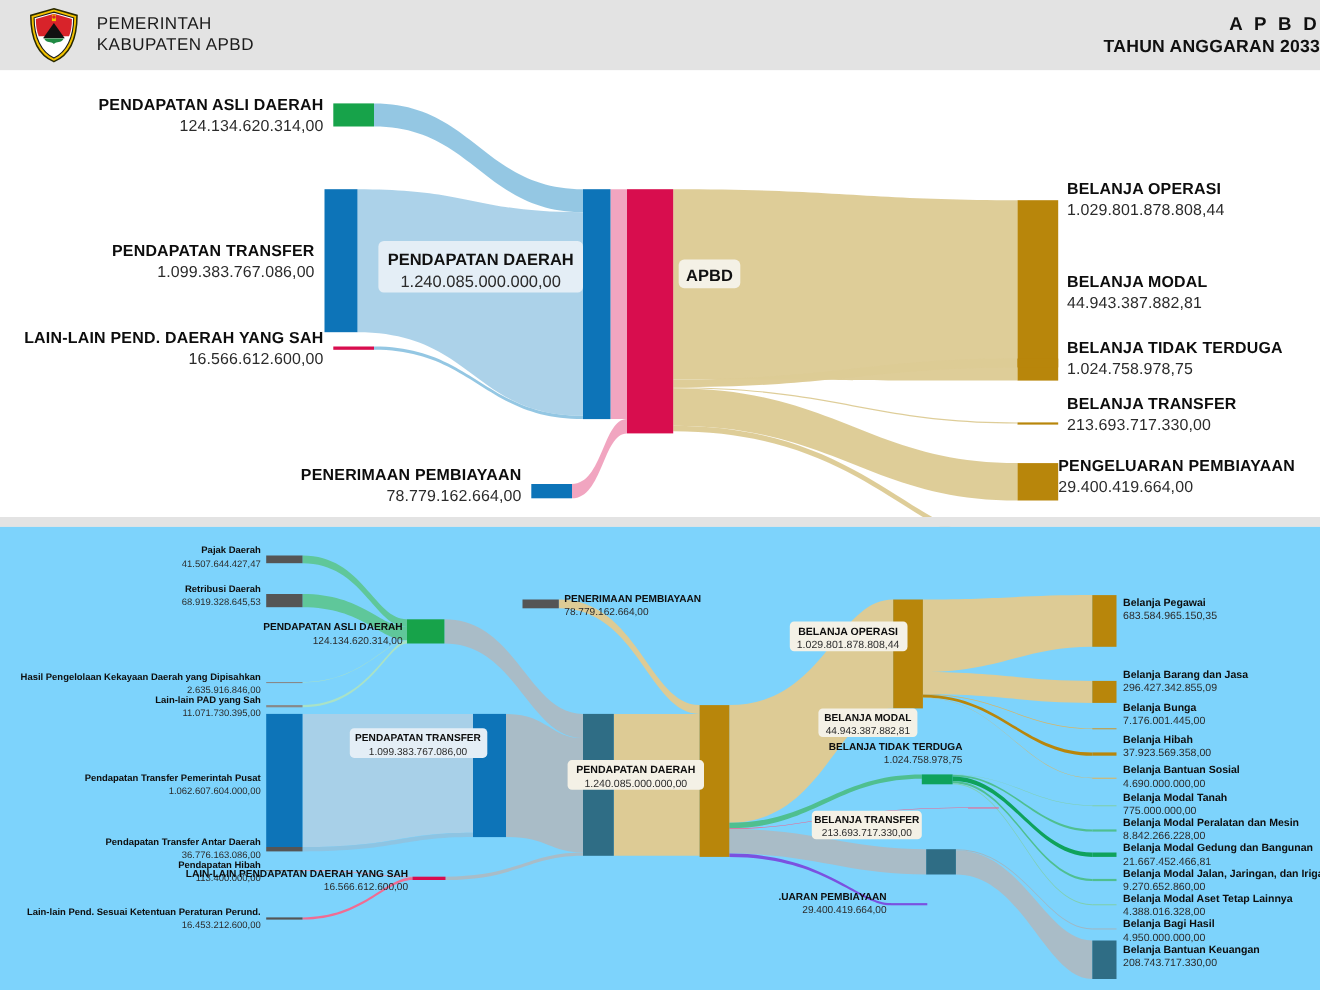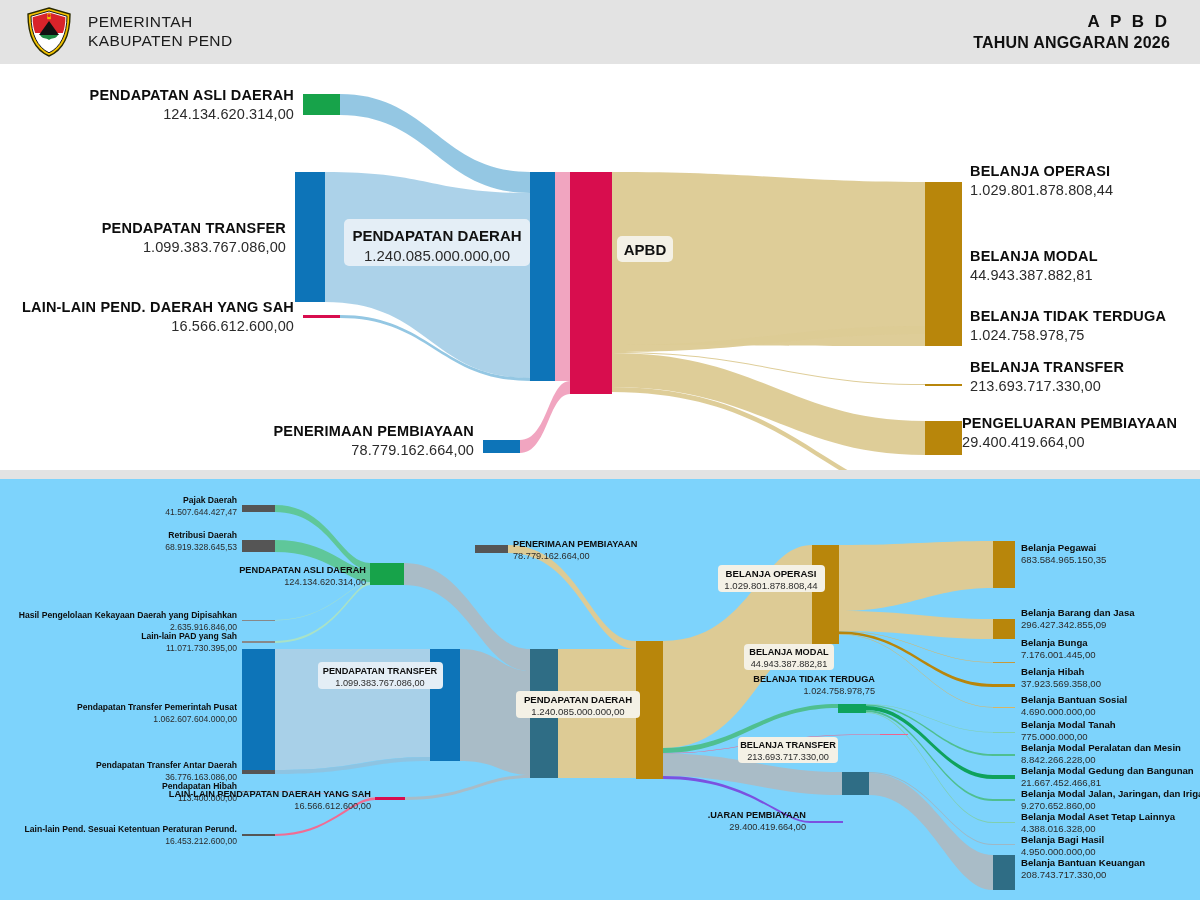--- a/index.html
+++ b/index.html
@@ -17,21 +17,21 @@
     background:#e3e3e3;
     display:flex;align-items:center;
   }
   .header-left{display:flex;align-items:center;padding-left:26px;}
   .logo{width:46px;height:50px;flex:none;}
   .gov-title{margin-left:16px;line-height:1.22;}
   .gov-title div{
     font-size:15.5px;font-weight:400;color:#1b1b1b;letter-spacing:.4px;
   }
   .header-right{
-    margin-left:auto;padding-right:30px;text-align:right;line-height:1.25;
+    margin-left:auto;text-align:right;line-height:1.25;
   }
   .apbd-title{font-size:17px;font-weight:700;color:#101010;letter-spacing:3px;}
   .apbd-sub{font-size:16px;font-weight:700;color:#101010;letter-spacing:.2px;}
 
   
   .panel-top{position:absolute;left:0;top:64px;width:1200px;height:406px;background:#fff;}
   .divider{position:absolute;left:0;top:470px;width:1200px;height:9px;background:#e3e3e3;}
   .panel-bottom{position:absolute;left:0;top:479px;width:1200px;height:421px;background:#7dd3fc;}
 
   svg{display:block;overflow:visible;}
@@ -64,26 +64,26 @@
           <path d="M23 5.5 L39.4 10.3 C39.4 17 38.4 22 36.8 26 L9.2 26 C7.6 22 6.6 17 6.6 10.3 Z" fill="#d8232a"></path>
           <rect x="21.2" y="6.2" width="3.6" height="6" fill="#f2c200"></rect>
           <path d="M23 14 L33 28 L13 28 Z" fill="#111111"></path>
           <path d="M12 28 L34 28 C32 33 28 38.5 23 42.2 C18 38.5 14 33 12 28 Z" fill="#ffffff"></path>
           <path d="M14 28 C17 33 20 30 23 33 C26 30 29 33 32 28 Z" fill="#1f8a43"></path>
           <circle cx="23" cy="8.5" r="1.6" fill="#d8232a"></circle>
         </svg>
       </span>
       <div class="gov-title">
         <div>PEMERINTAH</div>
-        <div>KABUPATEN PEND</div>
+        <div>KABUPATEN APBD</div>
       </div>
     </div>
     <div class="header-right">
       <div class="apbd-title">A P B D</div>
-      <div class="apbd-sub">TAHUN ANGGARAN 2026</div>
+      <div class="apbd-sub">TAHUN ANGGARAN 2033</div>
     </div>
   </div>
 
   <div class="panel-top">
     <svg width="1200" height="406" viewBox="0 0 1200 406">
 
       <g>
 
         <path d="M340,30 C430,30 440,108 530,108 L530,129 C440,129 430,51 340,51 Z" fill="#8ec4e2" opacity="0.95"></path>
 

